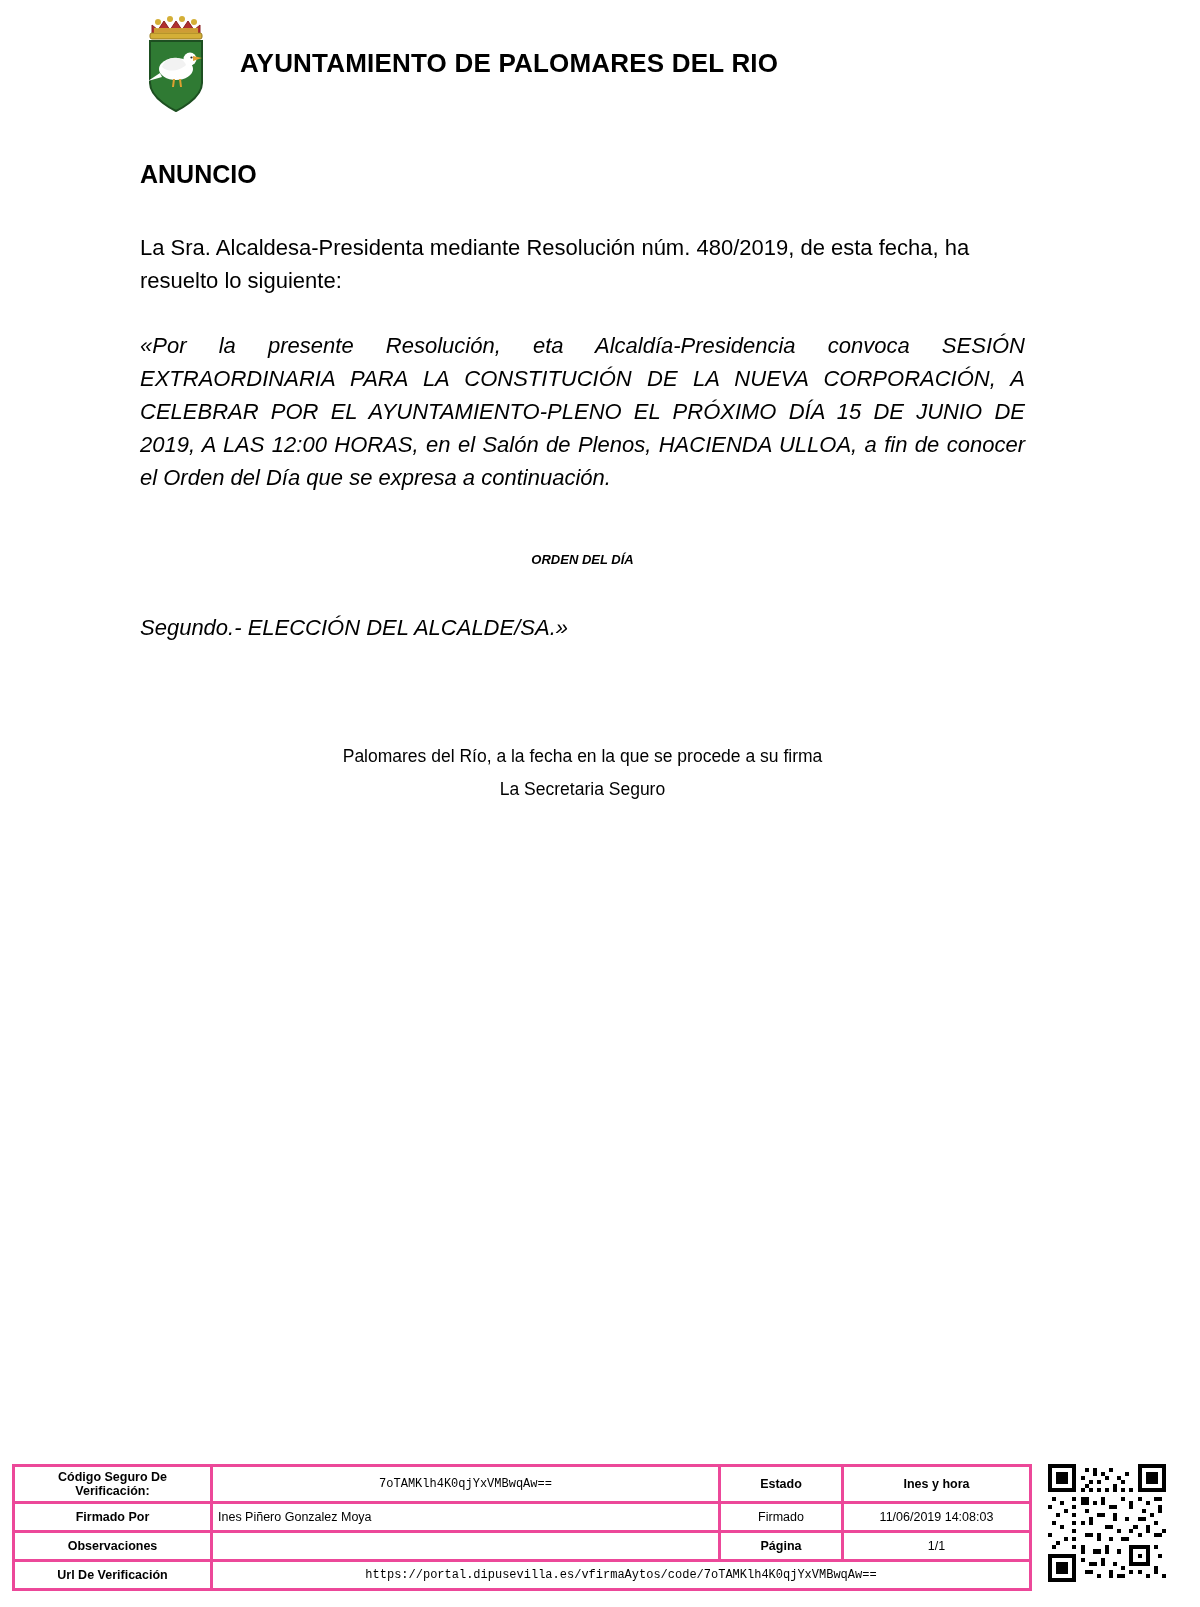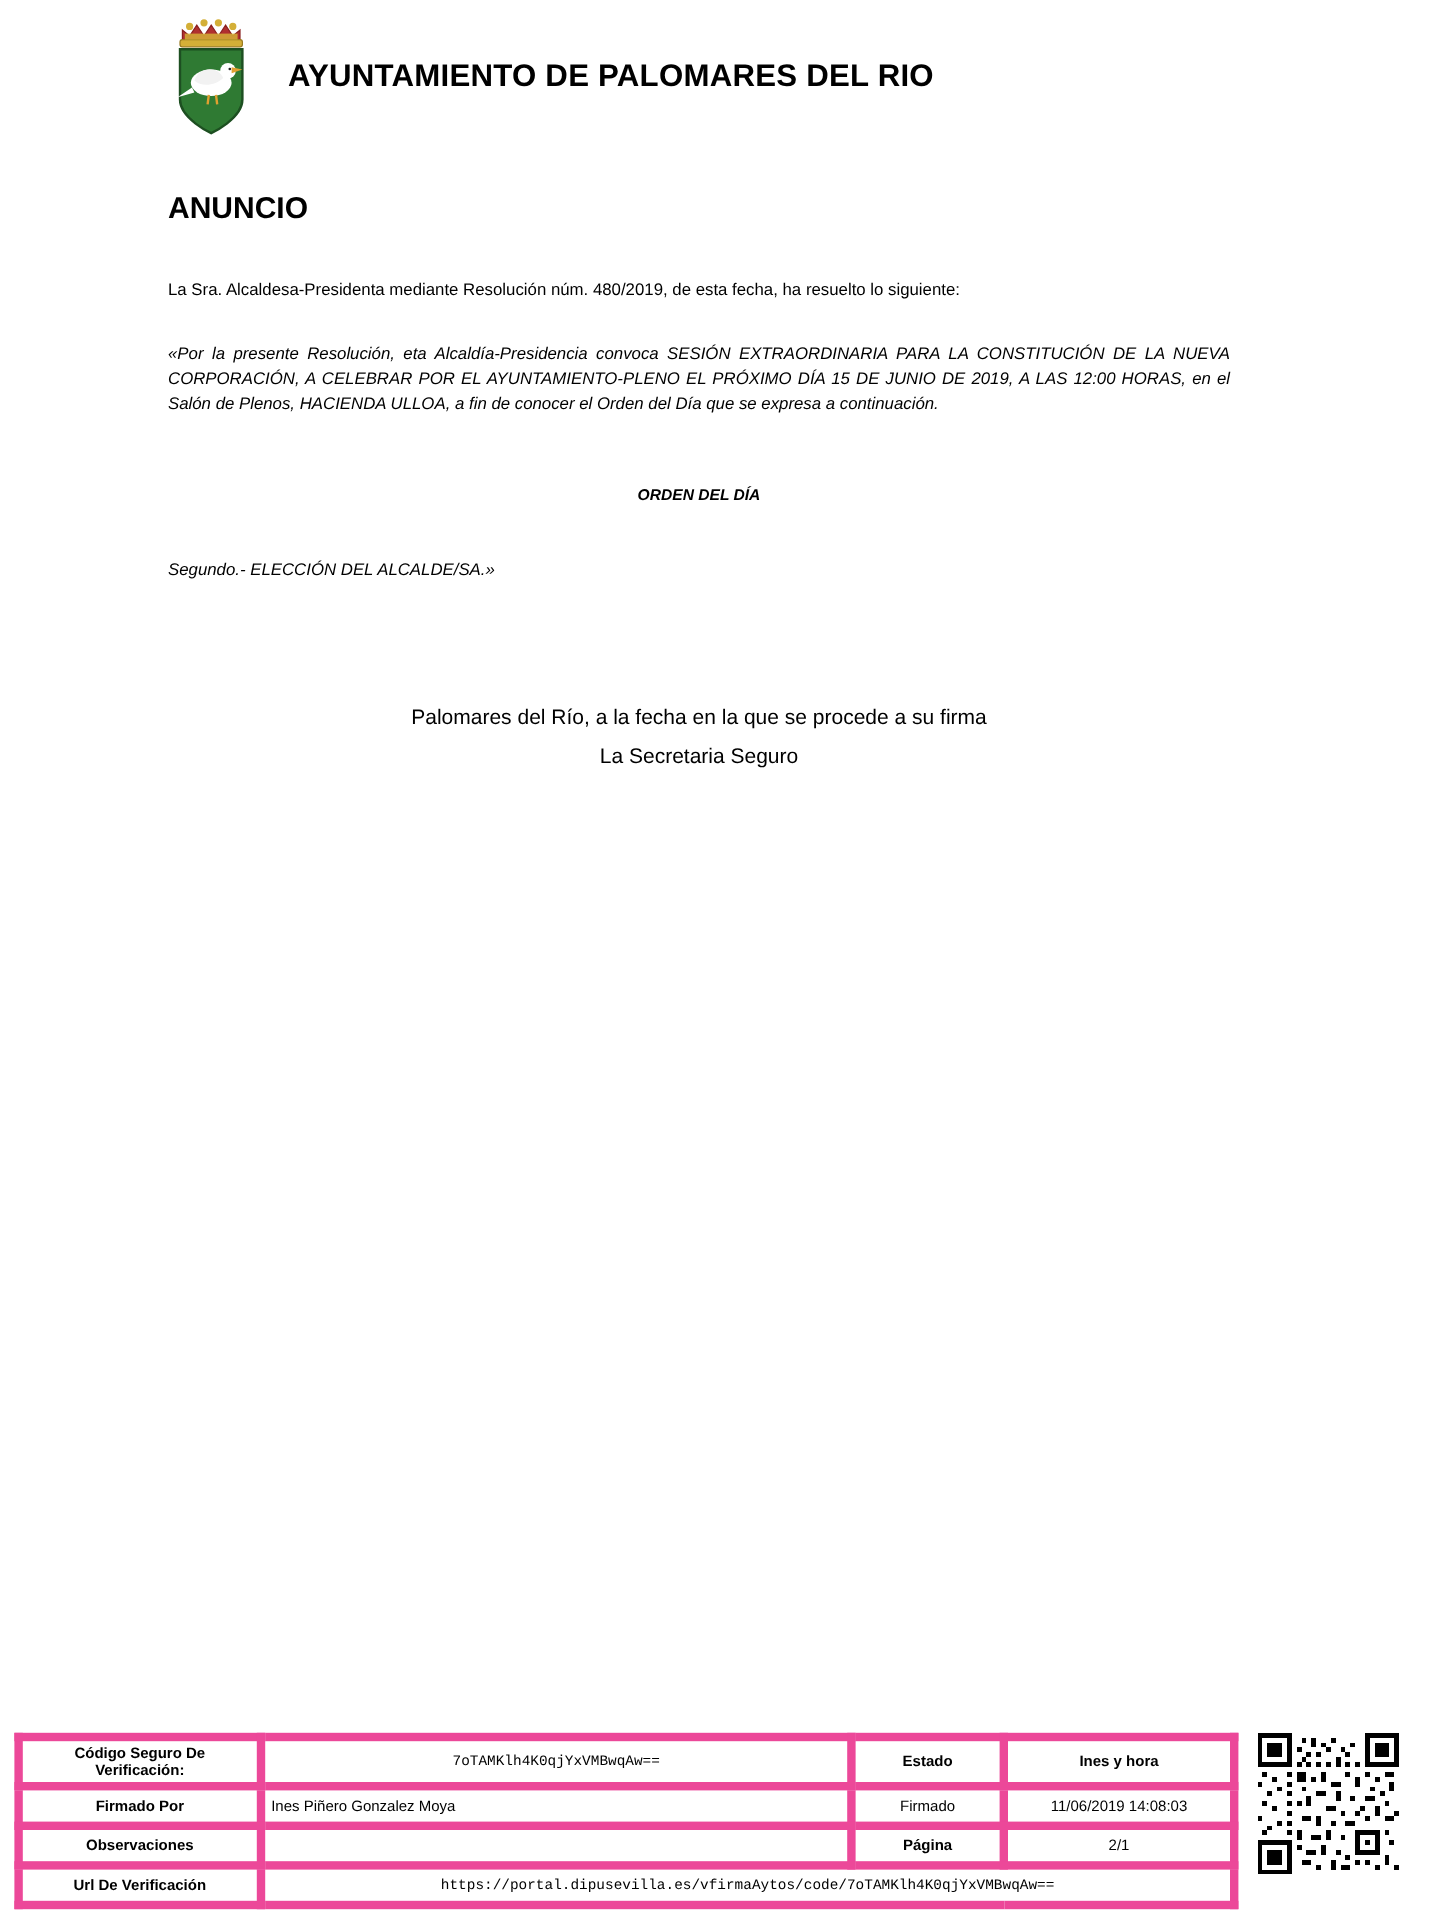--- a/index.html
+++ b/index.html
@@ -53,21 +53,21 @@
     left: 140px;
     width: 885px;
   }
   .anuncio {
     text-align: left;
     font-size: 25px;
     font-weight: bold;
     margin: 0 0 42px 0;
   }
   .para {
-    font-size: 14px;
+    font-size: 22px;
     line-height: 1.5;
     margin: 0 0 22px 0;
     text-align: justify;
   }
   .para.plain { text-align: left; }
   .italic { font-style: italic; }
   .quote-block {
     margin-top: 32px;
   }
   .orden-title {
@@ -94,21 +94,21 @@
     display: flex;
     align-items: flex-start;
   }
   table.verif {
     border-collapse: collapse;
     width: 1020px;
     font-size: 12.5px;
     table-layout: fixed;
   }
   table.verif td {
-    border: 7px solid #ec4899;
+    border: 3px solid #ec4899;
     padding: 3px 5px;
     height: 20px;
     vertical-align: middle;
   }
   .lbl {
     font-weight: bold;
     text-align: center;
     width: 185px;
   }
   .val-left { text-align: left; }
@@ -195,21 +195,21 @@
       <tr>
         <td class="lbl">Firmado Por</td>
         <td class="val-left">Ines Piñero Gonzalez Moya</td>
         <td class="val-center">Firmado</td>
         <td class="val-center">11/06/2019 14:08:03</td>
       </tr>
       <tr>
         <td class="lbl">Observaciones</td>
         <td class="val-left"></td>
         <td class="hdr-b">Página</td>
-        <td class="val-center">2/1</td>
+        <td class="val-center">1/1</td>
       </tr>
       <tr>
         <td class="lbl">Url De Verificación</td>
         <td class="val-center mono" colspan="3">https://portal.dipusevilla.es/vfirmaAytos/code/7oTAMKlh4K0qjYxVMBwqAw==</td>
       </tr>
     </tbody>
       </table>
 
     <div class="qr">
       <svg width="118" height="118" viewBox="0 0 29 29" shape-rendering="crispEdges" xmlns="http://www.w3.org/2000/svg">

